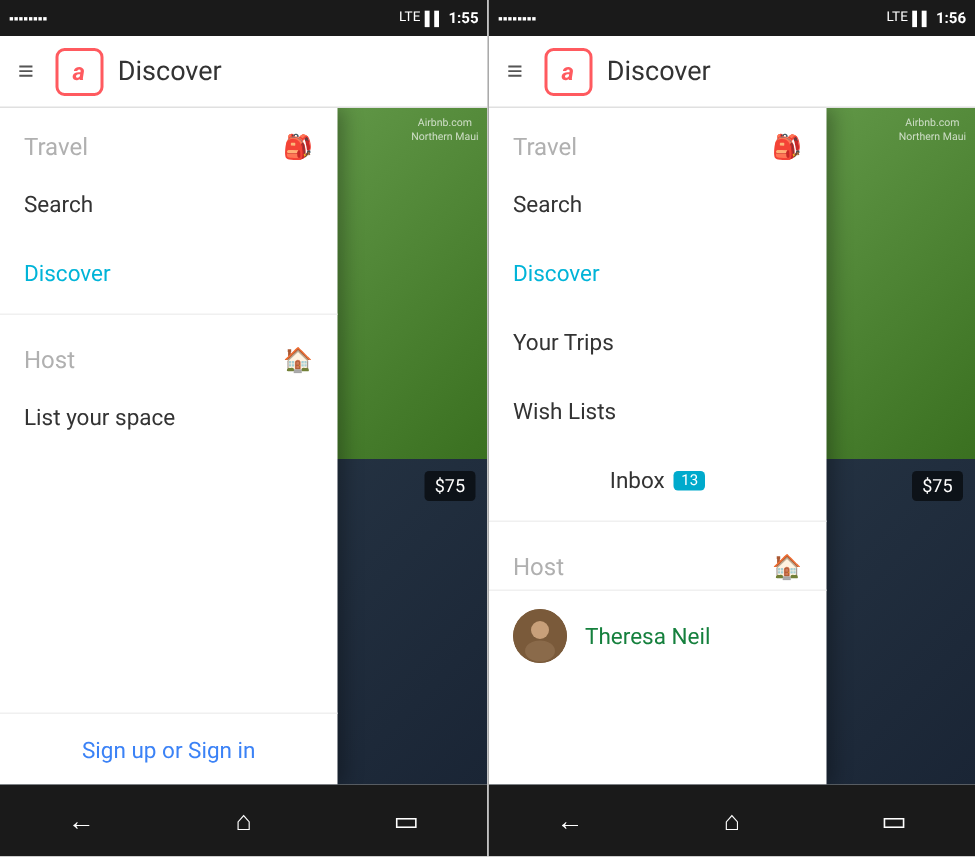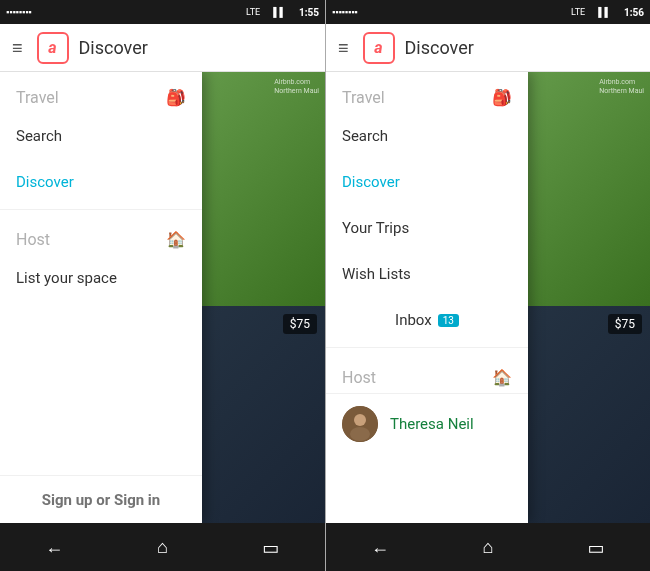--- a/index.html
+++ b/index.html
@@ -40,21 +40,21 @@
 
     .status-bar-left {
       display: flex;
       align-items: center;
       gap: 3px;
     }
 
     .status-bar-right {
       display: flex;
       align-items: center;
-      gap: 13px;
+      gap: 3px;
     }
 
     .status-icon {
       color: #fff;
       font-size: 9px;
     }
 
     .status-time {
       color: #fff;
       font-size: 10px;
@@ -133,35 +133,35 @@
       border-radius: 3px;
       margin-left: 40px;
     }
 
     .bg-watermark {
       position: absolute;
       top: 6px;
       right: 6px;
       font-size: 7px;
       color: rgba(255,255,255,0.7);
-      text-align: left;
+      text-align: center;
       line-height: 1.3;
     }
 
     .bg-bottom-image {
       flex: 1;
       background: linear-gradient(135deg, #2a3a4a 0%, #1a2535 100%);
     }
 
     
     .drawer {
       position: absolute;
       top: 0;
       left: 0;
-      width: 202px;
+      width: 225px;
       bottom: 0;
       background: #fff;
       z-index: 10;
       display: flex;
       flex-direction: column;
       box-shadow: 4px 0 12px rgba(0,0,0,0.3);
     }
 
     .drawer-section-header {
       padding: 16px 16px 6px 16px;
@@ -196,23 +196,22 @@
     }
 
     .drawer-footer {
       margin-top: auto;
       border-top: 1px solid #f0f0f0;
       padding: 14px 16px;
       text-align: center;
     }
 
     .drawer-footer-link {
-      color: #737373;
+      color: #3b82f6;
       font-size: 15px;
-      font-weight: bold;
     }
 
     
     .nav-bar {
       height: 48px;
       background: #1a1a1a;
       display: flex;
       align-items: center;
       justify-content: space-around;
       flex-shrink: 0;

